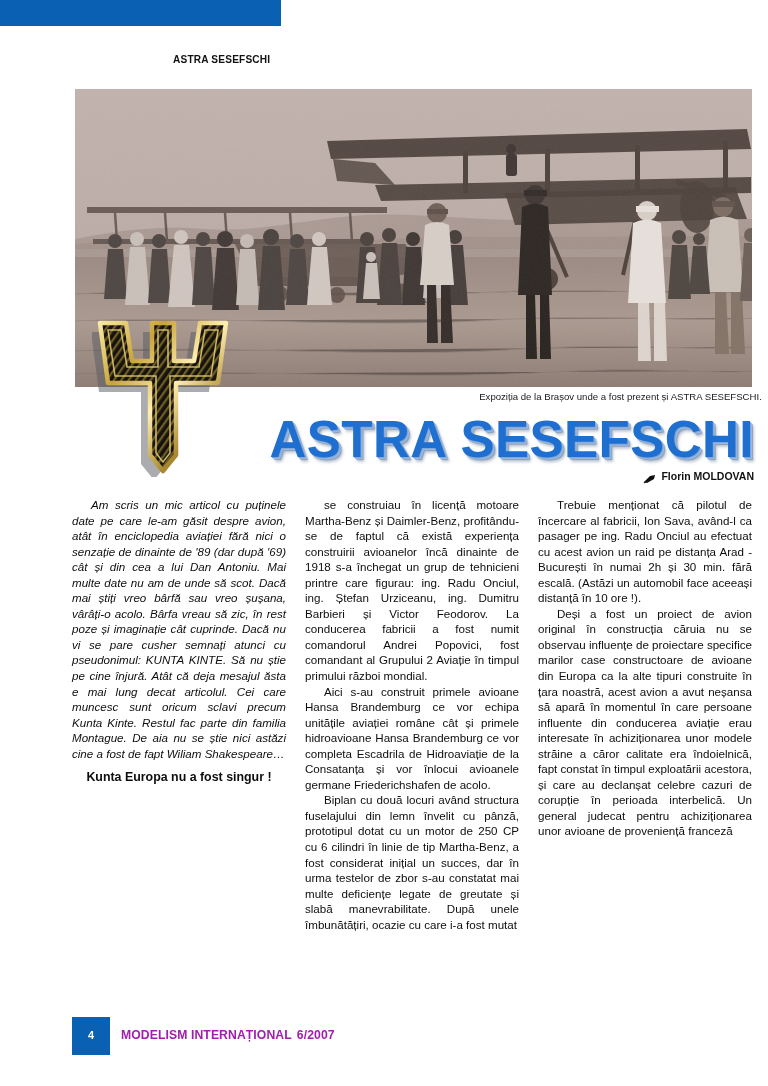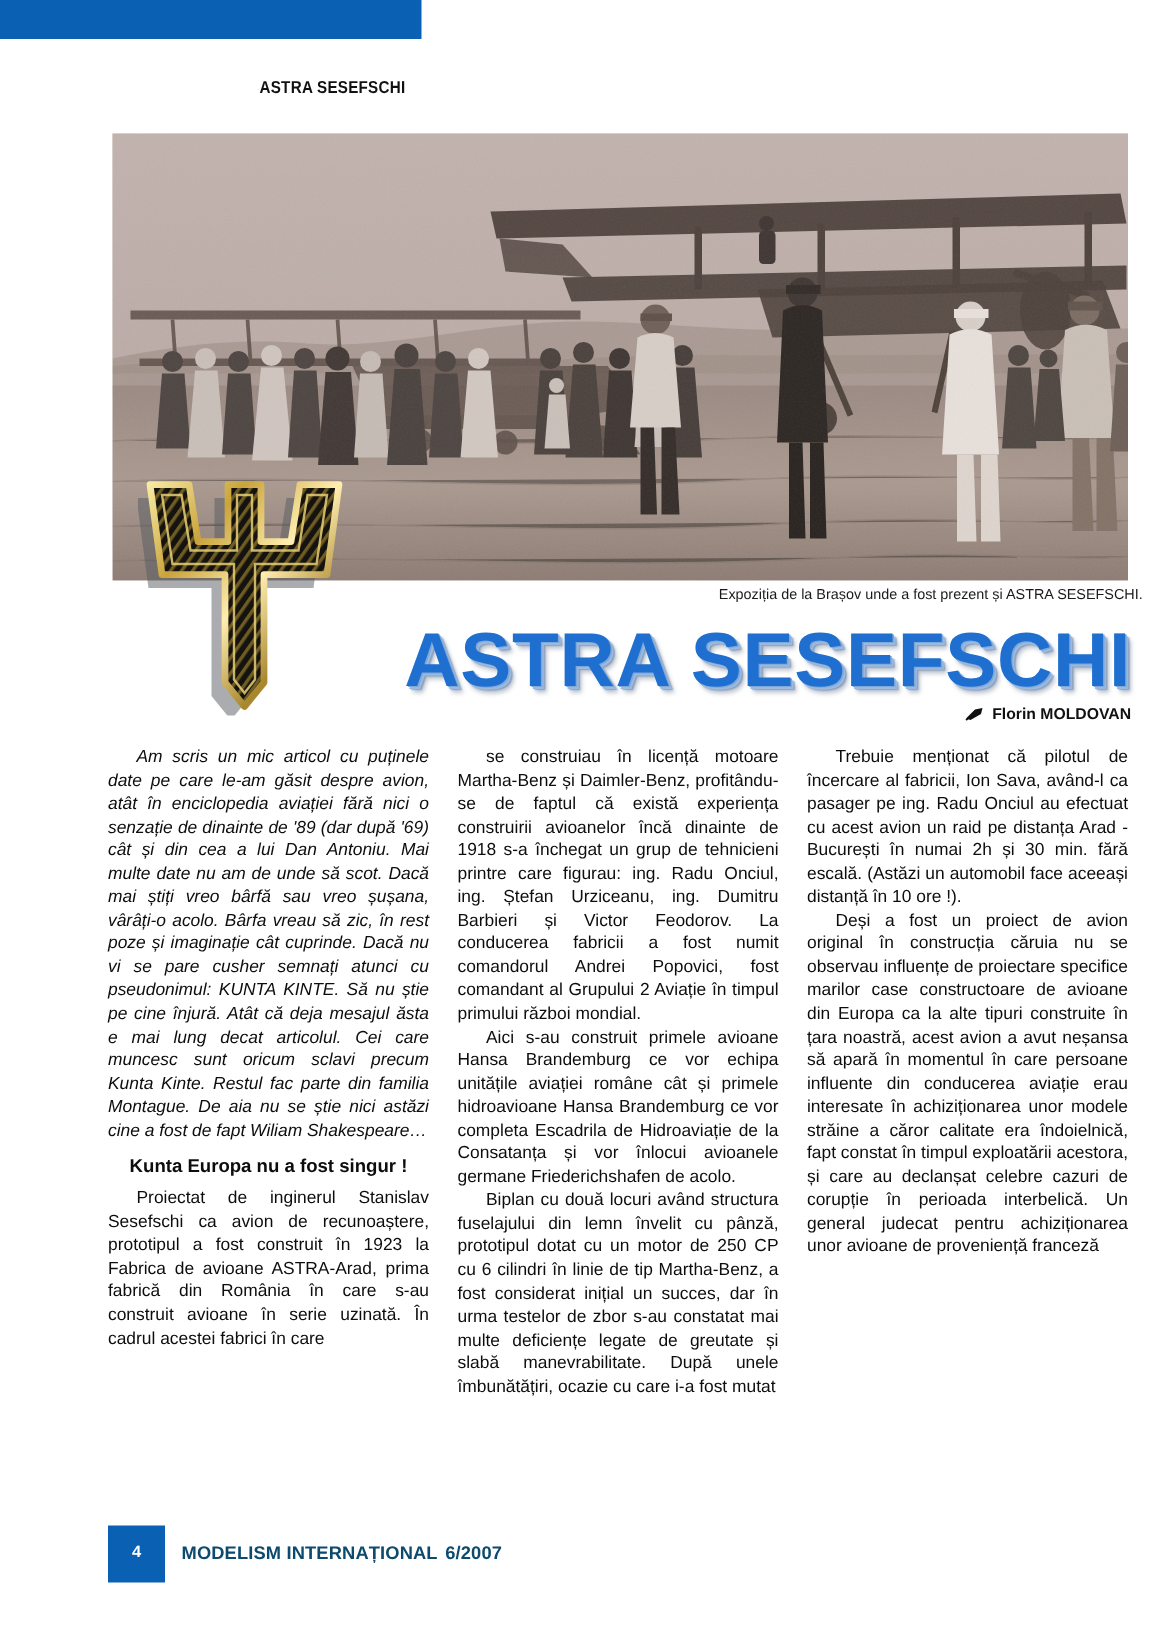--- a/index.html
+++ b/index.html
@@ -96,21 +96,21 @@
   
   .byline {
     position: absolute;
     right: 14px;
     top: 470px;
     font-size: 10.5px;
     font-weight: bold;
     color: #111;
     white-space: nowrap;
     display: flex;
-    align-items: flex-start;
+    align-items: flex-end;
     gap: 6px;
   }
   .byline .pen-icon {
     display: inline-block;
     width: 12px;
     height: 9px;
     position: relative;
     top: 1px;
   }
   .byline .pen-icon svg { display:block; }
@@ -168,21 +168,21 @@
     color: #ffffff;
     font-size: 11px;
     font-weight: bold;
   }
   .footer-text {
     position: absolute;
     left: 121px;
     top: 1028px;
     font-size: 12.2px;
     font-weight: bold;
-    color: #0c4a6e;
+    color: #a21caf;
     white-space: nowrap;
     letter-spacing: 0.1px;
   }
   .footer-text .issue {
     font-weight: bold;
     margin-left: 5px;
   }
 </style>
 </head>
 <body>
@@ -437,21 +437,20 @@
     </svg>
   </span>
   <span>Florin  MOLDOVAN</span>
 </div>
 
 <div class="columns">
 
   <div class="col">
     <p class="italic">Am scris un mic articol cu puținele date pe care le-am găsit despre avion, atât în enciclopedia aviației fără nici o senzație de dinainte de '89 (dar după '69) cât și din cea a lui Dan Antoniu. Mai multe date nu am de unde să scot. Dacă mai știți vreo bârfă sau vreo șușana, vârâți-o acolo. Bârfa vreau să zic, în rest poze și imaginație cât cuprinde. Dacă nu vi se pare cusher semnați atunci cu pseudonimul: KUNTA KINTE. Să nu știe pe cine înjură. Atât că deja mesajul ăsta e mai lung decat articolul. Cei care muncesc sunt oricum sclavi precum Kunta Kinte. Restul fac parte din familia Montague. De aia nu se știe nici astăzi cine a fost de fapt Wiliam Shakespeare…</p>
     <h3 class="subhead">Kunta Europa nu a fost singur !</h3>
-    <p>Proiectat de inginerul Stanislav Sesefschi ca avion de recunoaștere, prototipul a fost construit în 1923 la Fabrica de avioane ASTRA-Arad, prima fabrică din România în care s-au construit  avioane în serie uzinată. În cadrul acestei fabrici în care</p>
   </div>
 
   <div class="col">
     <p>se construiau în licență motoare Martha-Benz și Daimler-Benz, profitându-se de faptul că există experiența construirii avioanelor încă dinainte de 1918 s-a închegat un grup de tehnicieni printre care figurau: ing. Radu Onciul, ing. Ștefan Urziceanu, ing. Dumitru Barbieri și Victor Feodorov. La conducerea fabricii a fost numit comandorul Andrei Popovici, fost comandant al Grupului 2 Aviație în timpul primului război mondial.</p>
     <p>Aici s-au construit primele avioane Hansa Brandemburg ce vor echipa unitățile aviației române cât și primele hidroavioane Hansa Brandemburg ce vor completa Escadrila de Hidroaviație de la Consatanța și vor înlocui avioanele germane Friederichshafen de acolo.</p>
     <p>Biplan cu două locuri având structura fuselajului din lemn  învelit cu pânză, prototipul dotat cu un motor de 250 CP cu 6 cilindri în linie de tip Martha-Benz,  a fost considerat inițial un succes, dar în urma testelor de zbor s-au constatat  mai multe deficiențe legate de greutate și slabă manevrabilitate. După unele îmbunătățiri, ocazie cu care i-a fost mutat</p>
   </div>
 
   <div class="col">
     <p>Trebuie menționat că pilotul de încercare al fabricii, Ion Sava, având-l ca pasager pe ing. Radu Onciul au efectuat cu acest avion un raid pe distanța Arad - București în numai 2h și 30 min. fără escală. (Astăzi un automobil face aceeași distanță în 10 ore !).</p>

